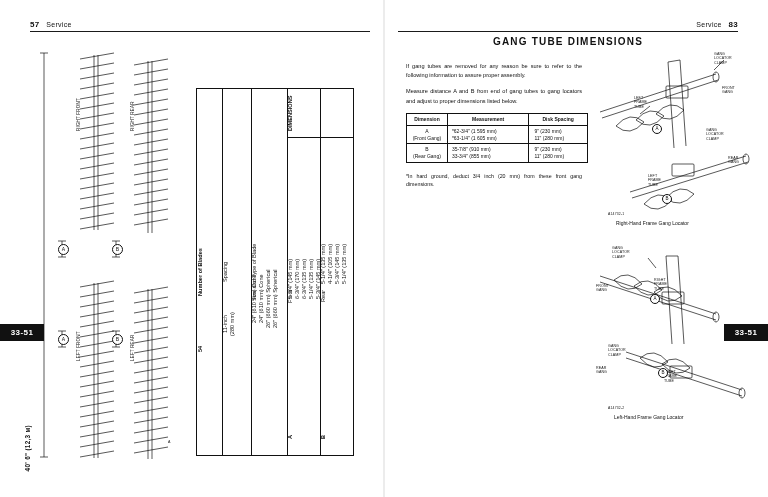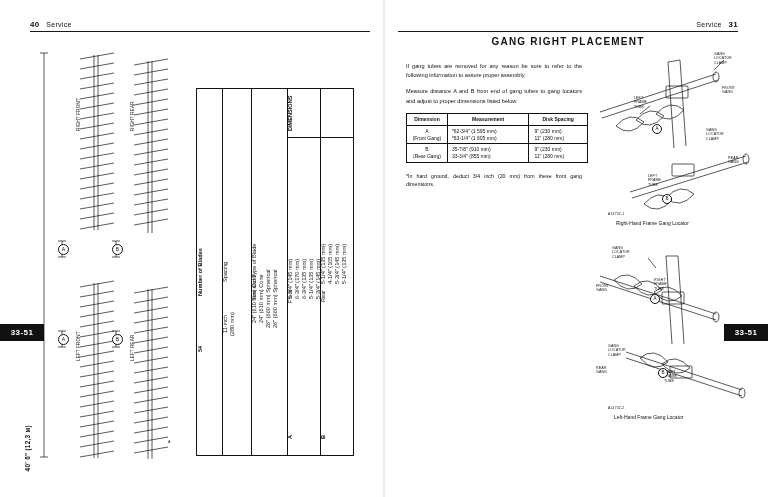--- a/index.html
+++ b/index.html
@@ -118,21 +118,21 @@
   svg{display:block;}
 </style>
 </head>
 <body>
 
 <div class="page">
   <div class="spread">
     <div class="gutter"></div>
 
     <div class="hdr hdr-left">
-      <span class="pg-num">40</span>
+      <span class="pg-num">57</span>
       &nbsp;&nbsp;<span>Service</span>
     </div>
     <div class="rule rule-l"></div>
 
     <div class="tab tab-left">33-51</div>
 
     <div class="gang-wrap">
       <svg width="160" height="420" viewBox="0 0 160 420">
         <g stroke="#111" stroke-width="0.7" fill="none">
 
@@ -293,24 +293,24 @@
 4-1/4" (105 mm)
 5-3/4" (145 mm)
 5-1/4" (135 mm)</div>
 
       <div class="vcell bold" style="left:90px;top:330px;width:33px;height:36px;">A</div>
       <div class="vcell bold" style="left:123px;top:330px;width:33px;height:36px;">B</div>
     </div>
 
     <div class="hdr hdr-right">
       <span>Service</span>
-      &nbsp;&nbsp;<span class="pg-num">31</span>
+      &nbsp;&nbsp;<span class="pg-num">83</span>
     </div>
     <div class="rule rule-r"></div>
-    <div class="sect-title">GANG RIGHT PLACEMENT</div>
+    <div class="sect-title">GANG TUBE DIMENSIONS</div>
     <div class="tab tab-right">33-51</div>
 
     <div class="rtext" style="left:406px;top:62px;width:176px;">
       <p>If gang tubes are removed for any reason be sure to refer to the following information to assure proper assembly.</p>
       <p>Measure distance A and B from end of gang tubes to gang locators and adjust to proper dimensions listed below.</p>
     </div>
 
     <table class="mtable">
       <tbody>
           <tr>

